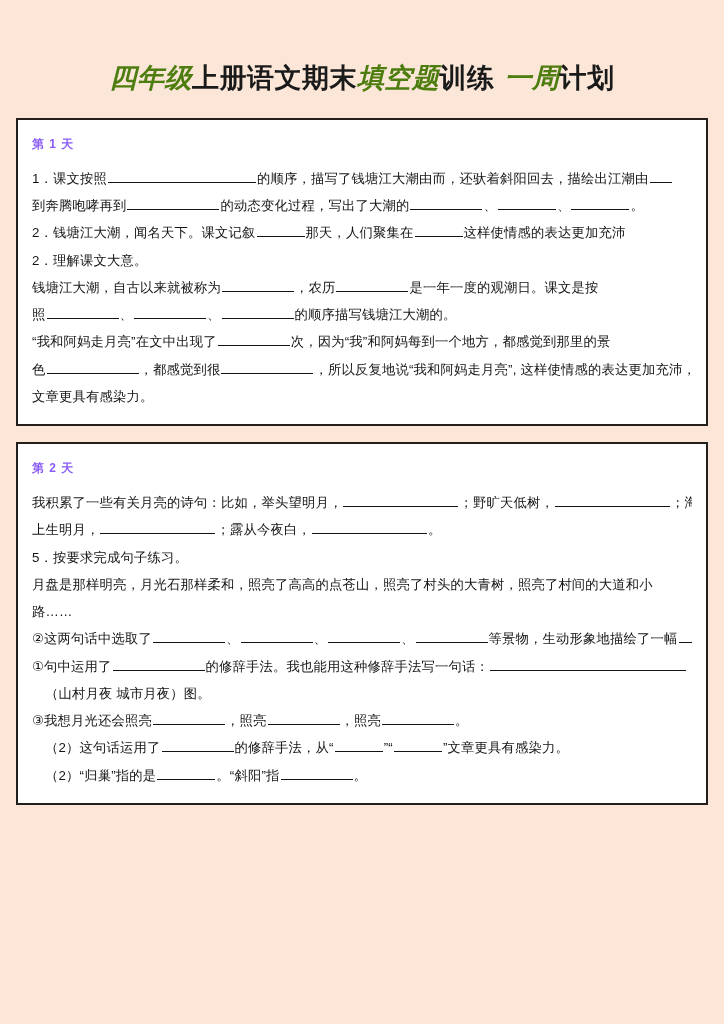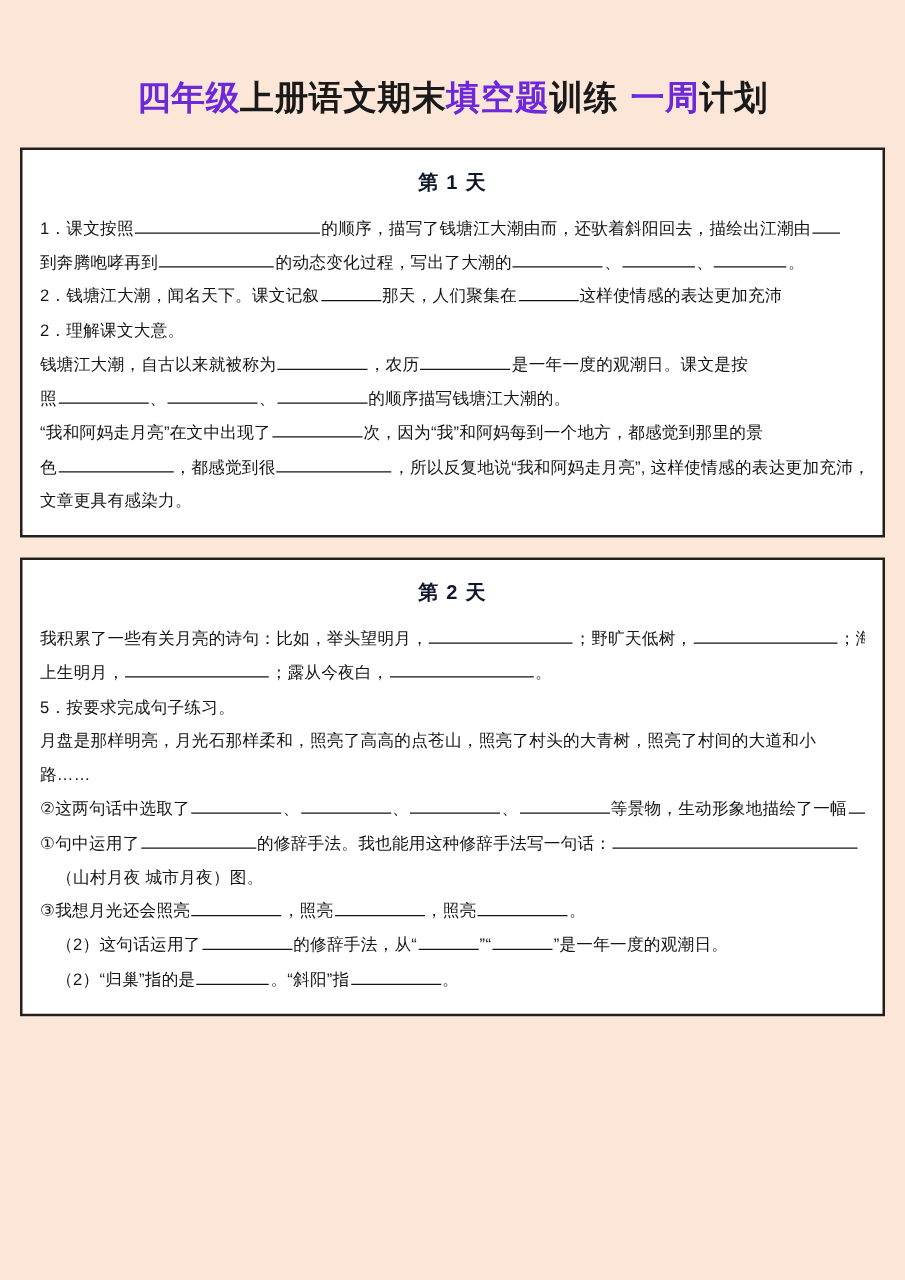--- a/index.html
+++ b/index.html
@@ -22,38 +22,38 @@
   .title {
     text-align: center;
     font-size: 27px;
     font-weight: bold;
     letter-spacing: 0.5px;
     padding-top: 62px;
     padding-bottom: 0;
     line-height: 1.25;
     white-space: nowrap;
   }
-  .t-red { color: #6d28d9; }
+  .t-red { color: #4d7c0f; font-style: italic; }
   .t-dark { color: #1a1a1a; }
   .t-gap { display: inline-block; width: 10px; }
 
   .card {
     background: #ffffff;
     border: 2px solid #231f1c;
     margin: 0 16px;
     box-sizing: border-box;
     padding: 10px 14px 14px 14px;
   }
   .card.first { margin-top: 22px; }
   .card.second { margin-top: 16px; }
 
   .card-heading {
-    text-align: center;
-    color: #0f172a;
-    font-size: 16px;
+    text-align: left;
+    color: #8b5cf6;
+    font-size: 12px;
     font-weight: bold;
     margin: 6px 0 12px 0;
     letter-spacing: 1px;
   }
 
   .line {
     font-size: 13.3px;
     color: #141414;
     line-height: 2.05;
     letter-spacing: 0.2px;
@@ -139,20 +139,20 @@
     <div class="line">
       <span>①句中运用了</span><span class="blank b-xl"></span><span>的修辞手法。我也能用这种修辞手法写一句话：</span><span class="blank b-wide"></span>
     </div>
     <div class="line indent">（山村月夜  城市月夜）图。</div>
 
     <div class="line">
       <span>③我想月光还会照亮</span><span class="blank b-l"></span><span>，照亮</span><span class="blank b-l"></span><span>，照亮</span><span class="blank b-l"></span><span>。</span>
     </div>
 
     <div class="line indent">
-      <span>（2）这句话运用了</span><span class="blank b-l"></span><span>的修辞手法，从“</span><span class="blank b-s"></span><span>”“</span><span class="blank b-s"></span><span>”是一年一度的观潮日。</span>
+      <span>（2）这句话运用了</span><span class="blank b-l"></span><span>的修辞手法，从“</span><span class="blank b-s"></span><span>”“</span><span class="blank b-s"></span><span>”文章更具有感染力。</span>
     </div>
     <div class="line indent">
       <span>（2）“归巢”指的是</span><span class="blank b-m"></span><span>。“斜阳”指</span><span class="blank b-l"></span><span>。</span>
     </div>
   </div>
 
 </div>
 
 </body></html>

